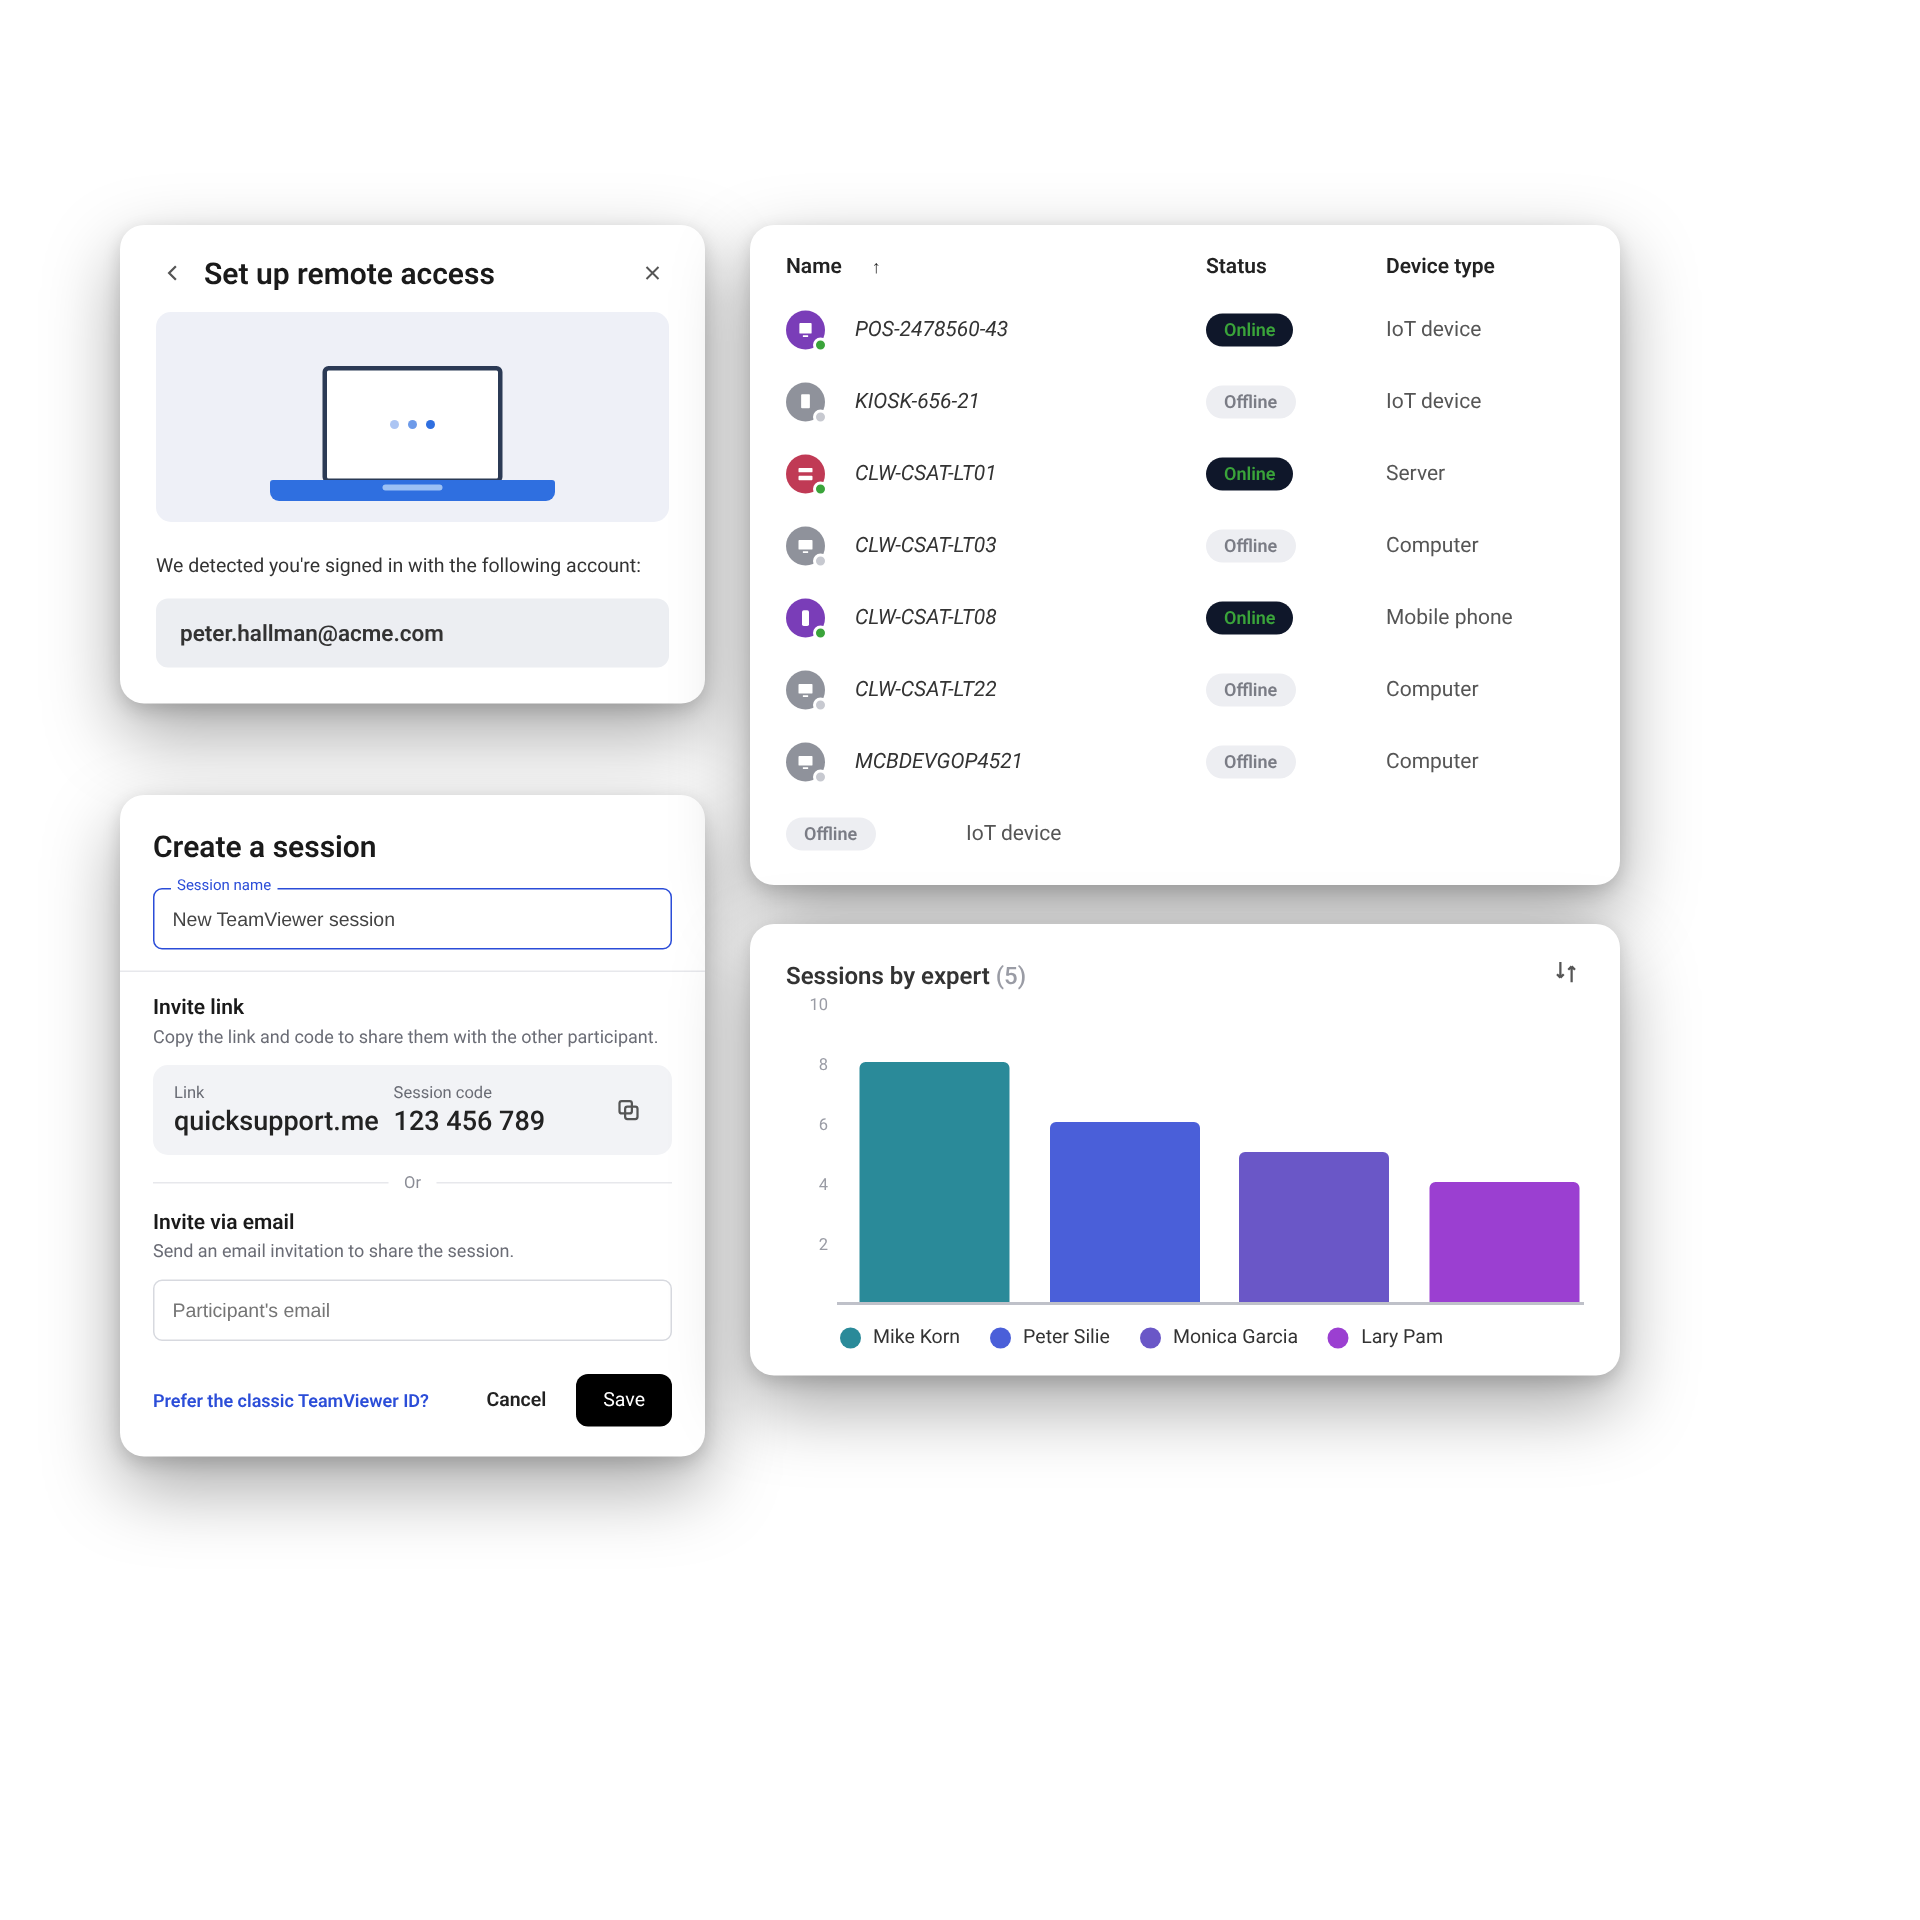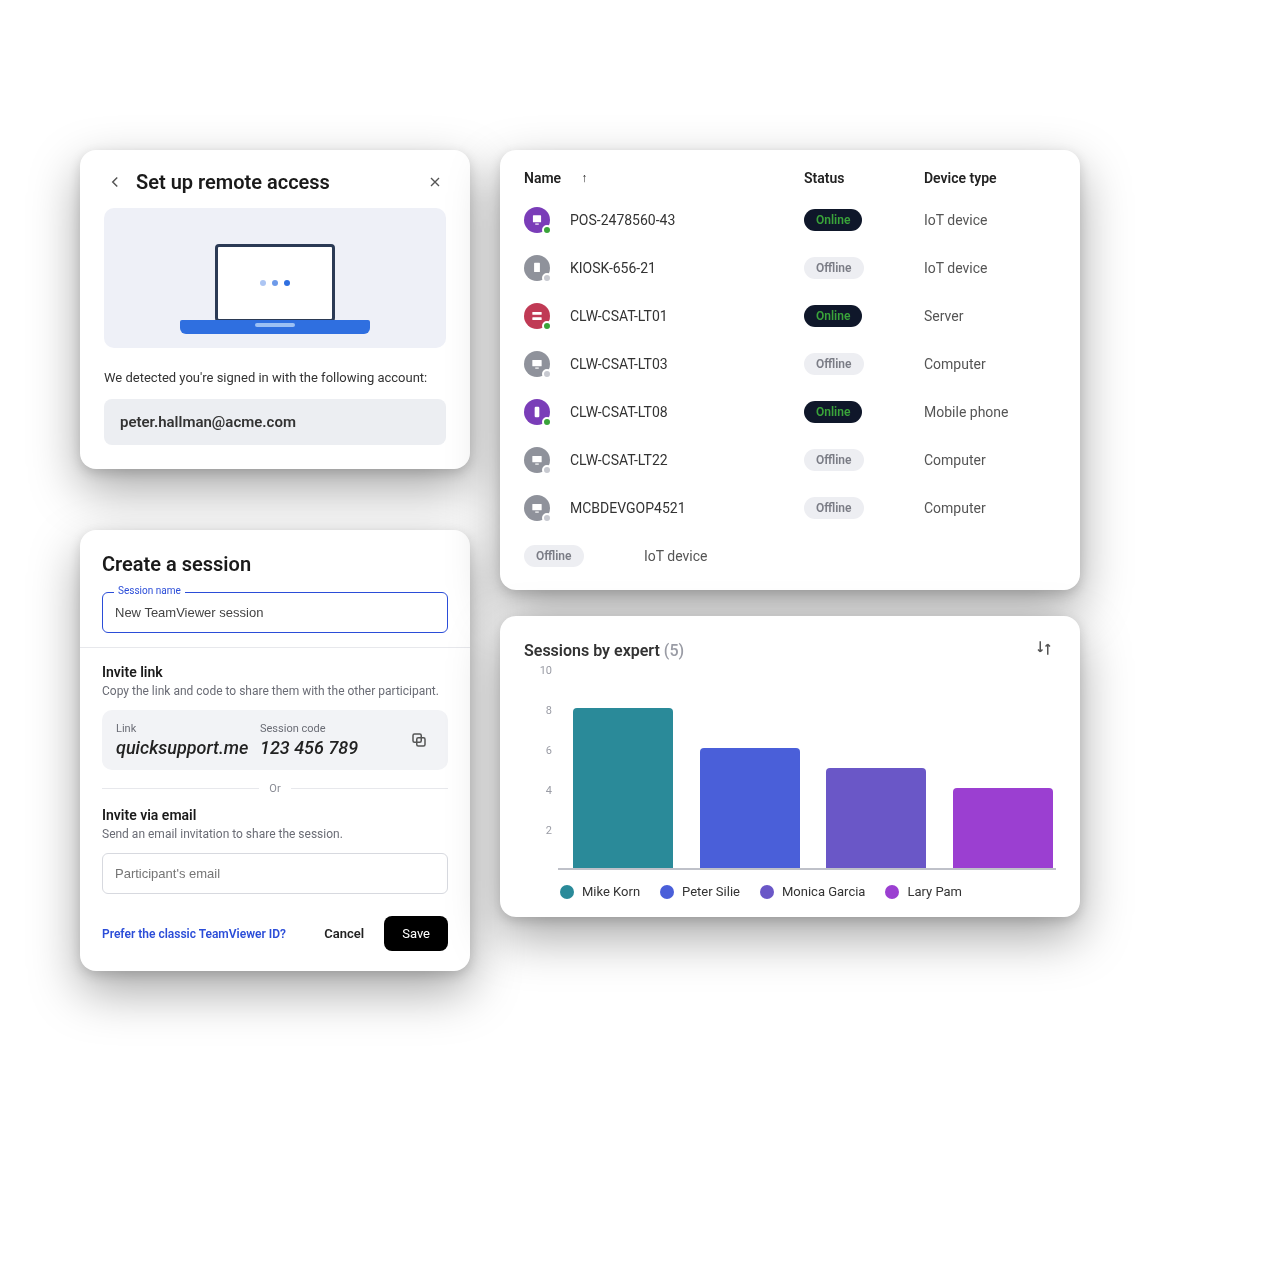--- a/index.html
+++ b/index.html
@@ -40,40 +40,40 @@
   #cardB .title { font-size: 20px; font-weight:600; margin-bottom: 16px;}
   .ff { position:relative; margin-bottom: 14px;}
   .ff-label { position:absolute; top:-7px; left:12px; background:#fff; padding:0 4px; font-size:10px; color:#2b4dd8;}
   .ff-input { width:100%; border:1.5px solid #2b4dd8; border-radius:6px; padding:12px 12px; font-size:13px; color:#444; outline:none;}
   .divider{ height:1px; background:#e7e8ec; margin: 8px -22px 16px;}
   .sub-h{ font-size:14px; font-weight:600; margin-bottom:4px;}
   .sub-p{ font-size:12px; color:#6a6c75; margin-bottom:12px;}
   .share-box{ display:flex; align-items:center; gap:10px; background:#f2f3f6; border-radius:10px; padding:12px 14px;}
   .sb-col{ flex:1;}
   .sb-lbl{ font-size:11px; color:#6a6c75; margin-bottom:2px;}
-  .sb-val{ font-size:18px; font-weight:500; color:#222; white-space:nowrap;font-style:italic;}
+  .sb-val{ font-size:18px; font-weight:500; color:#222; white-space:nowrap;}
   .copy-btn{ width:30px; height:30px; border-radius:6px; display:flex; align-items:center; justify-content:center; cursor:pointer; color:#555;}
   .or-row{ display:flex; align-items:center; gap:10px; margin:12px 0;}
   .or-row .ln{ flex:1; height:1px; background:#e7e8ec;}
   .or-row .or{ font-size:11px; color:#8a8c95;}
   .plain-input{ width:100%; border:1px solid #d7d9df; border-radius:6px; padding:12px; font-size:13px; color:#444; outline:none;}
   .footer-row{ display:flex; align-items:center; margin-top:22px; gap:16px;}
   .prefer-link{ font-size:12px; color:#2b4dd8; font-weight:600; cursor:pointer; flex:1;}
   .btn-cancel{ font-size:13px; font-weight:600; color:#222; cursor:pointer; padding:8px 4px;}
   .btn-save{ font-size:13px; font-weight:400; color:#fff; background:#000000; border-radius:8px; padding:10px 18px; cursor:pointer;}
 
   
   #cardC { left: 500px; top: 150px; width: 580px; padding: 20px 24px 10px; }
   #cardC .cols{ display:flex; font-size:14px; font-weight:600; color:#222; padding-bottom:10px;}
   #cardC .c1{ width:280px; display:flex; align-items:center; gap:20px;}
   #cardC .c2{ width:120px;}
   #cardC .c3{ flex:1;}
   .sort-arrow{ font-size:12px;}
   .dev-row{ display:flex; align-items:center; height:48px;}
-  .dev-row .c1{ display:flex; align-items:center; gap:12px;}
+  .dev-row .c1{ display:flex; align-items:center; gap:12px;font-style:italic;}
   .dev-ico{ width:26px; height:26px; border-radius:50%; display:flex; align-items:center; justify-content:center; position:relative;}
   .dev-ico svg{ width:14px; height:14px; fill:#fff;}
   .dev-dot{ position:absolute; right:-2px; bottom:-2px; width:10px; height:10px; border-radius:50%; border:2px solid #fff;}
   .dev-name{ font-size:14px; color:#333;}
   .status-pill{ display:inline-block; padding:4px 12px; border-radius:12px; font-size:12px; font-weight:600;}
   .st-online{ background:#0f172a; color:#3aa43a;}
   .st-offline{ background:#edeef2; color:#7a7c85;}
   .dev-type{ font-size:14px; color:#555;}
   .ico-purple{ background:#7a3db8;}
   .ico-gray{ background:#8f929b;}

